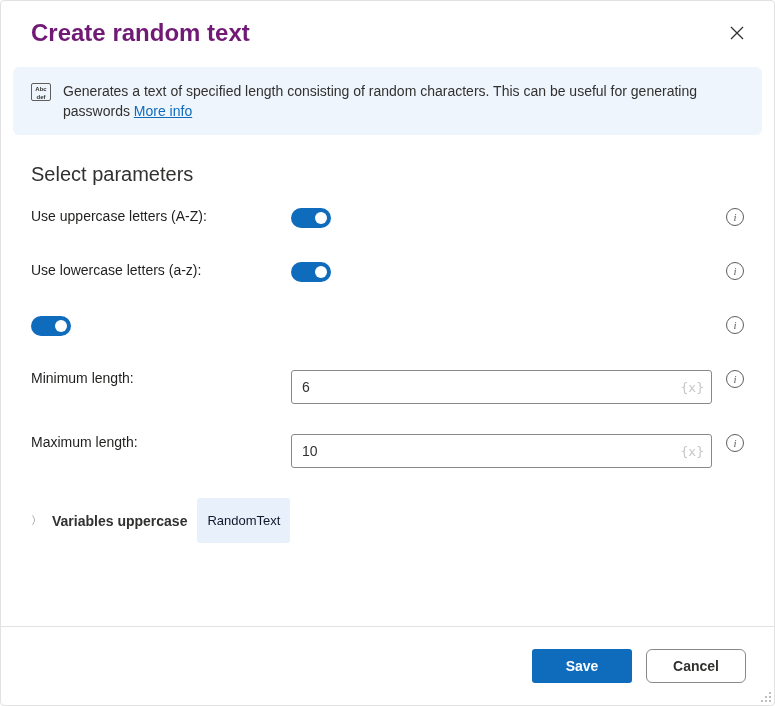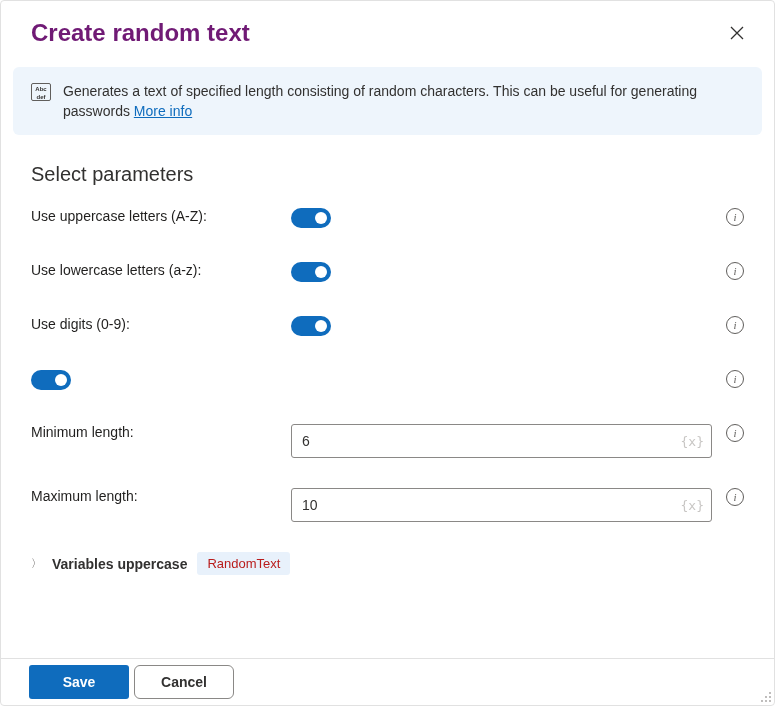--- a/index.html
+++ b/index.html
@@ -184,33 +184,33 @@
     user-select: none;
   }
   .vars-label {
     font-size: 14px;
     font-weight: 600;
     color: #323130;
     cursor: pointer;
   }
   .var-tag {
     background: #e8f1fb;
-    color: #b91c1c;
+    color: #0f172a;
     font-size: 13px;
-    padding: 4px 10px;
+    padding: 15px 10px;
     border-radius: 3px;
     cursor: pointer;
     text-align: center;
   }
   .footer {
     border-top: 1px solid #e1e1e1;
-    padding: 6px 28px;
-    display: flex;
-    justify-content: flex-start;
-    gap: 5px;
+    padding: 22px 28px;
+    display: flex;
+    justify-content: flex-end;
+    gap: 14px;
   }
   .btn {
     min-width: 100px;
     height: 34px;
     border-radius: 3px;
     font-size: 14px;
     font-family: inherit;
     font-weight: 600;
     cursor: pointer;
     border: 1px solid transparent;
@@ -269,28 +269,20 @@
 
     <div class="param-row">
       <div class="param-label">Use lowercase letters (a-z):</div>
       <div class="param-control">
           <div class="toggle"></div>
         </div>
       <div class="param-spacer"></div>
       <div class="info-icon"></div>
     </div>
 
-    <div class="param-row">
-      <div class="param-label">Use digits (0-9):</div>
-      <div class="param-control">
-          <div class="toggle"></div>
-        </div>
-      <div class="param-spacer"></div>
-      <div class="info-icon"></div>
-    </div>
 
     <div class="param-row">
       <div class="param-control">
           <div class="toggle"></div>
         </div>
       <div class="param-spacer"></div>
       <div class="info-icon"></div>
     </div>
 
     <div class="input-row">

